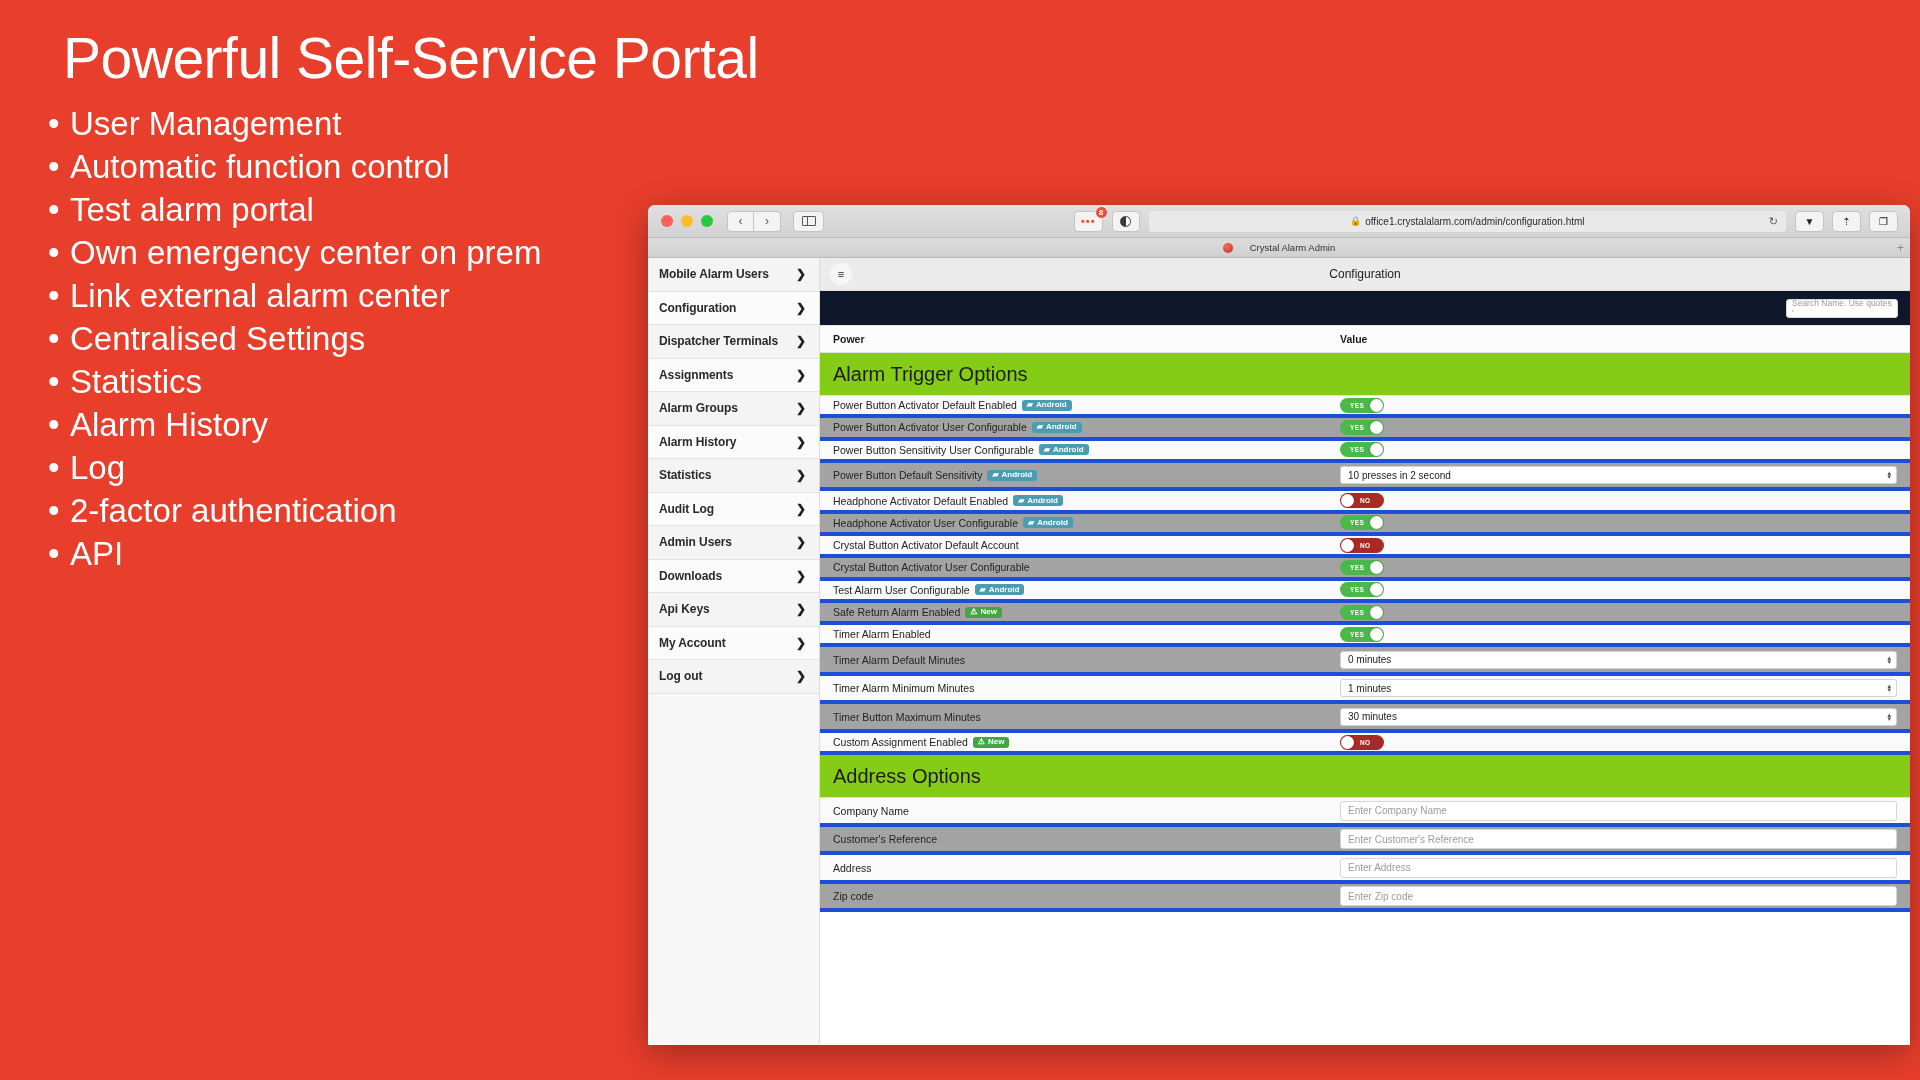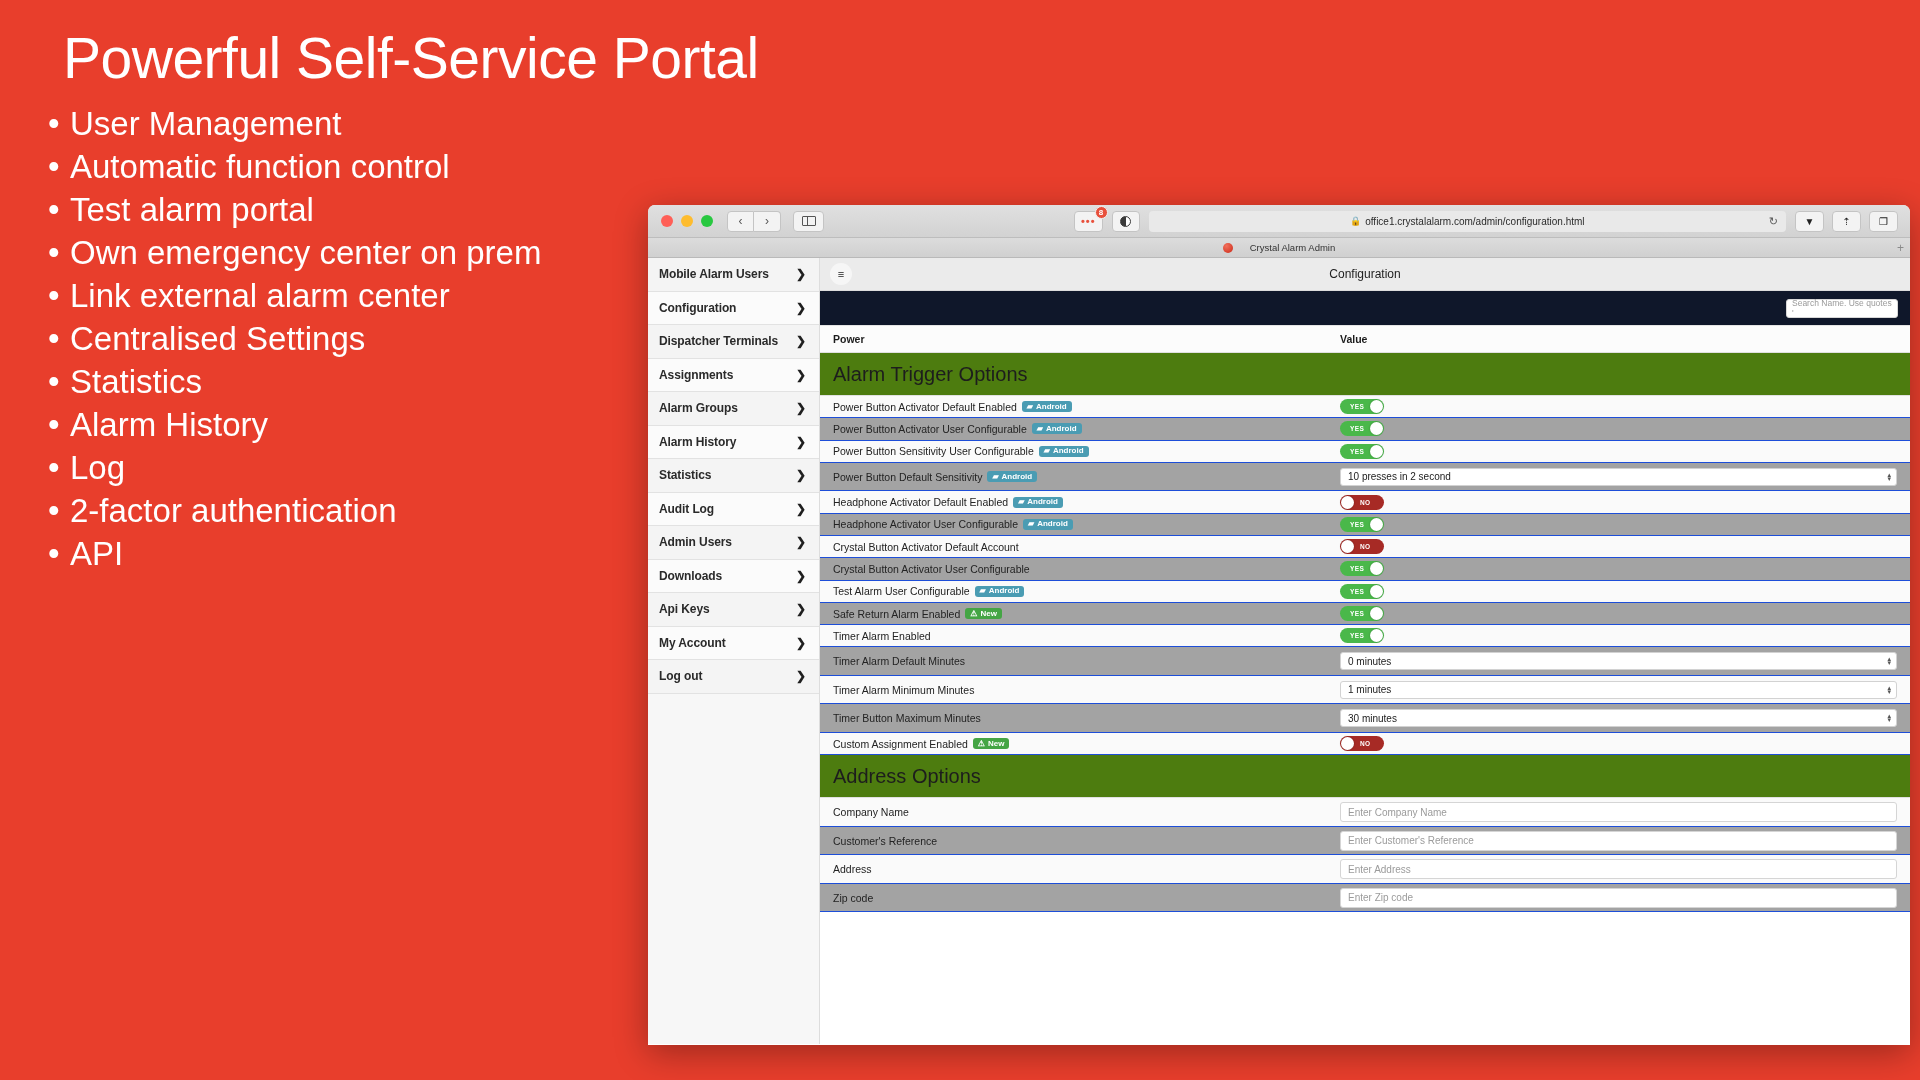--- a/index.html
+++ b/index.html
@@ -172,30 +172,30 @@
     height: 27px; background: #fcfcfc;
     border-bottom: 1px solid #e0e0e0;
     display: flex; align-items: center; flex-shrink: 0;
   }
   .th-name { width: 520px; padding-left: 13px; font-size: 10.5px; font-weight: 700; color: #1c1c1c; }
   .th-value { font-size: 10.5px; font-weight: 700; color: #1c1c1c; }
 
   .rows { flex: 1; overflow: hidden; }
 
   .section-head {
-    background: #4d7c0f;
+    background: #84cc16;
     padding: 10px 0 9px 13px;
     font-size: 20px; font-weight: 400; color: #1d1d1d;
     border-bottom: 1px solid #e1e1e1;
   }
 
   .row {
     height: 22.3px;
     display: flex; align-items: center;
-    border-bottom: 1px solid #1d4ed8;
+    border-bottom: 4px solid #1d4ed8;
   }
   .row.alt { background: #a3a3a3; }
   .row.plain { background: #fafafa; }
   .row.tall { height: 28.5px; }
   .row-name {
     width: 520px; padding-left: 13px;
     font-size: 10.5px; color: #232323;
     display: flex; align-items: center; gap: 5px;
     white-space: nowrap;
   }

